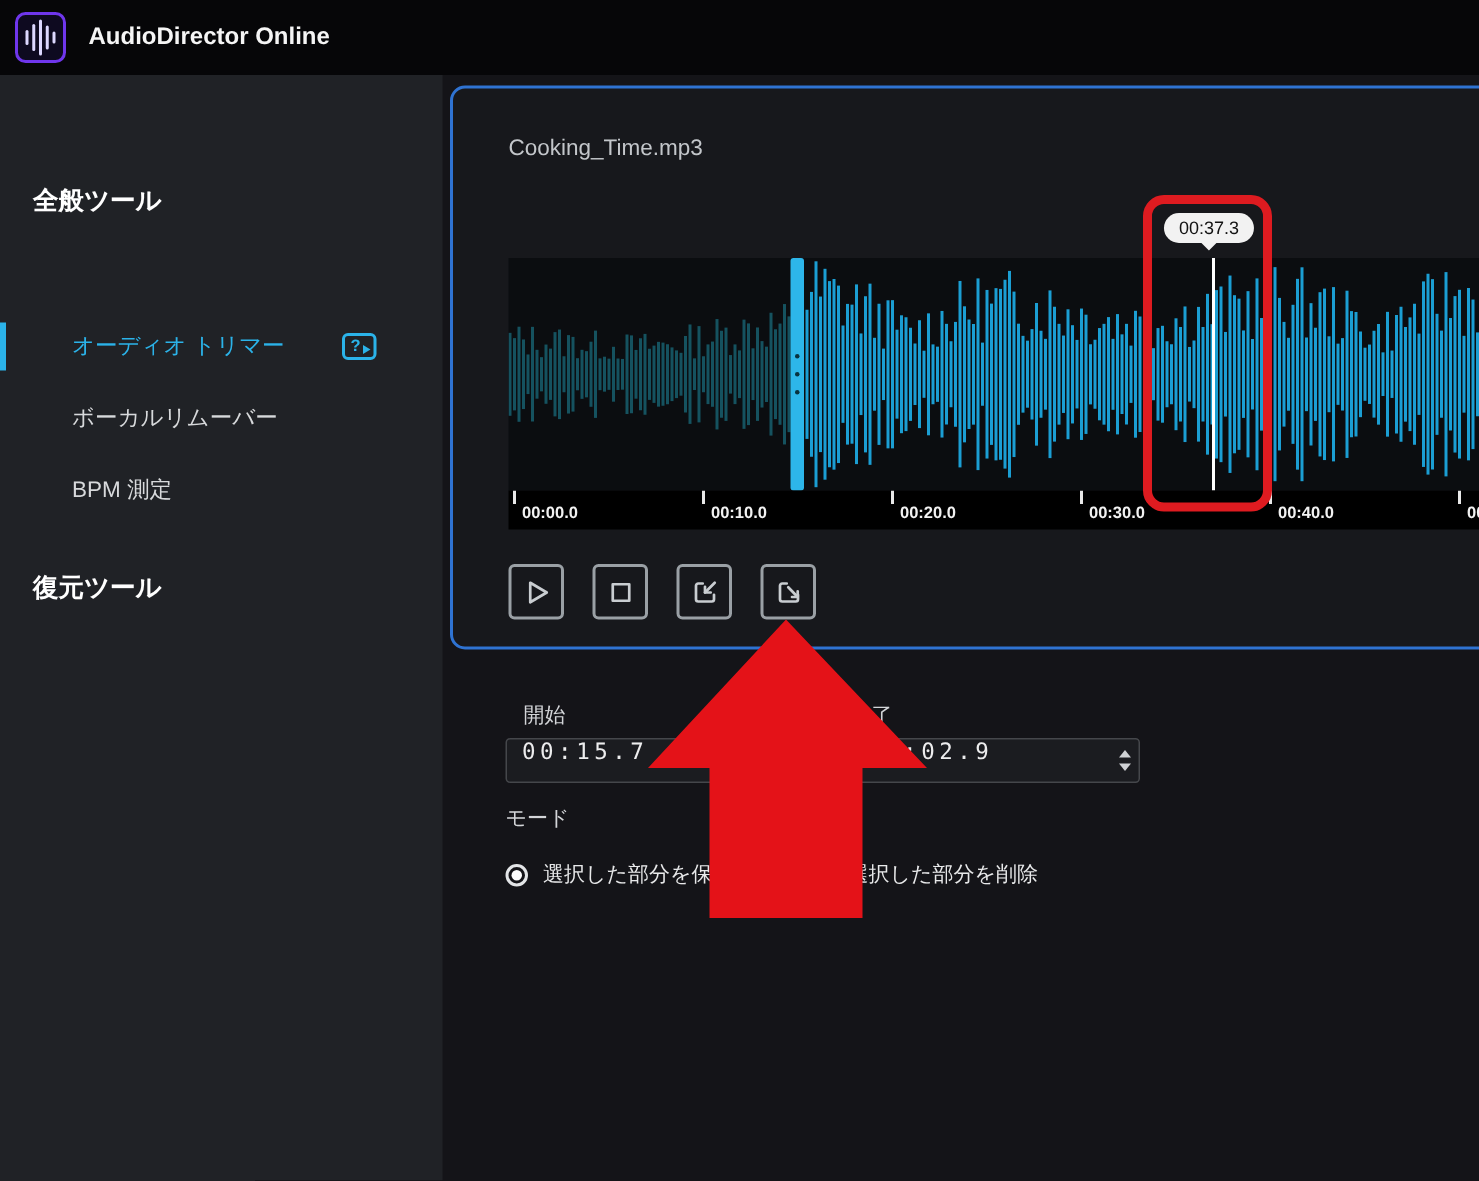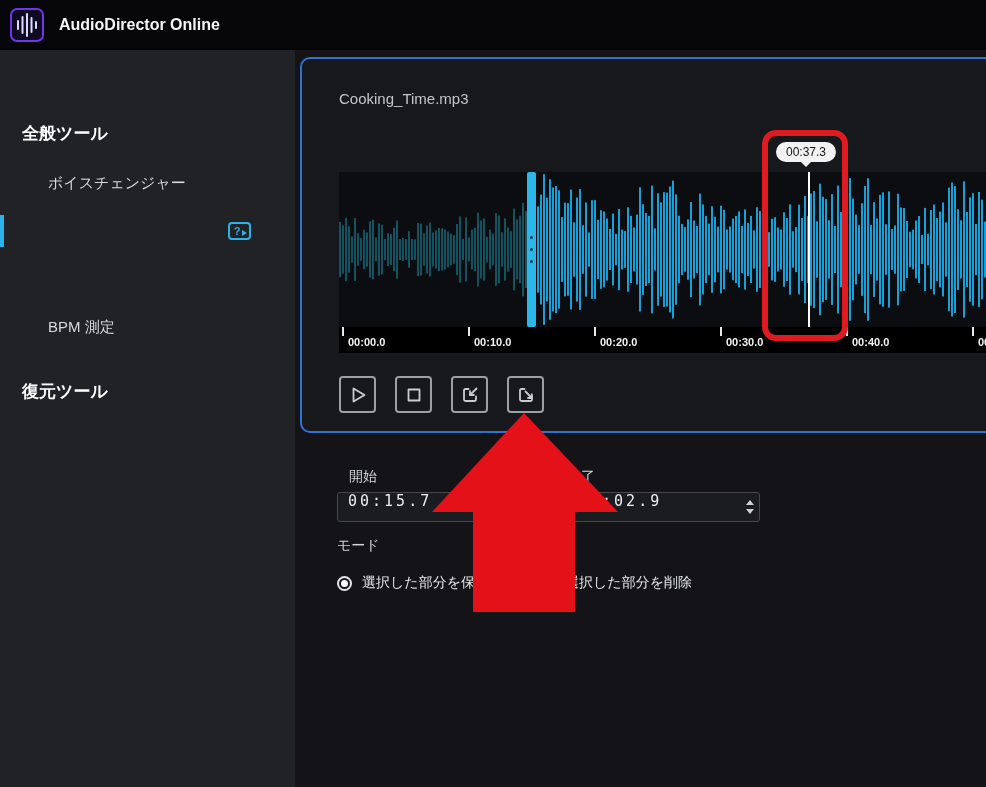--- a/index.html
+++ b/index.html
@@ -134,27 +134,28 @@
         <line x1="24" y1="12" x2="24" y2="18"></line>
       </g>
     </svg>
   </div>
   <div class="app-title">AudioDirector Online</div>
 </header>
 
 <aside class="sidebar">
   <div class="side-sec-title" style="top:72px;">全般ツール</div>
 
-  <div class="side-item" style="top:117px;">ボイスチェンジャー</div>
 
   <div class="active-bar"></div>
+  <div class="side-item active" style="top:165px;">オーディオ トリマー</div>
   <div class="help-icon">
     <span class="q">?</span>
   </div>
 
+  <div class="side-item" style="top:213px;">ボーカルリムーバー</div>
   <div class="side-item" style="top:261px;">BPM 測定</div>
 
   <div class="side-sec-title" style="top:330px;">復元ツール</div>
 </aside>
 
 <section class="trim-panel">
   <div class="filename">Cooking_Time.mp3</div>
 
 
   <div class="wave-area">

